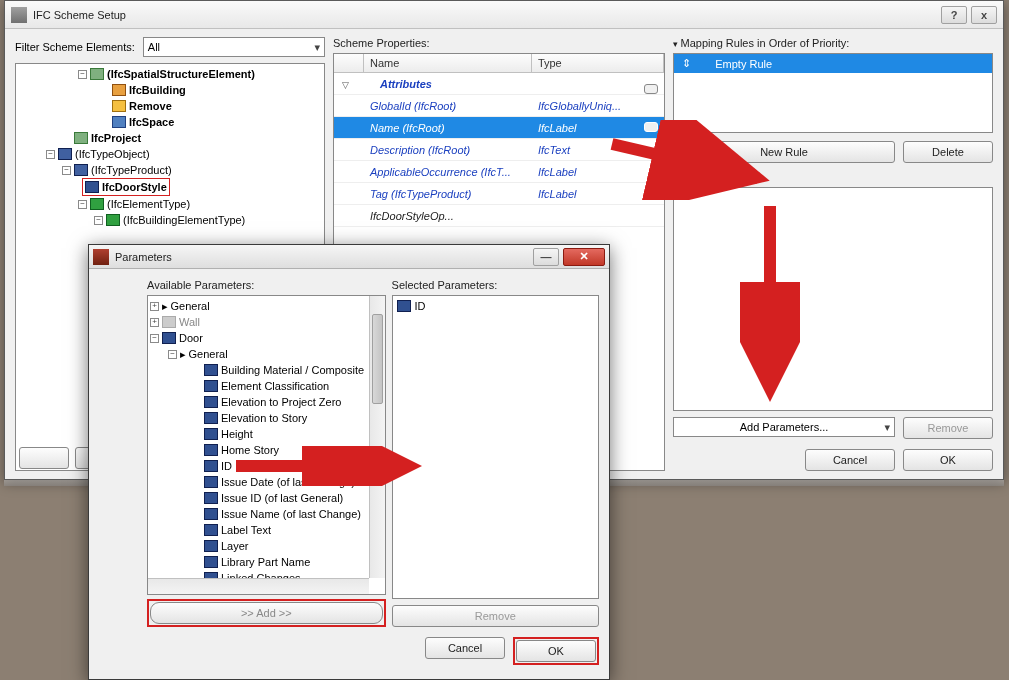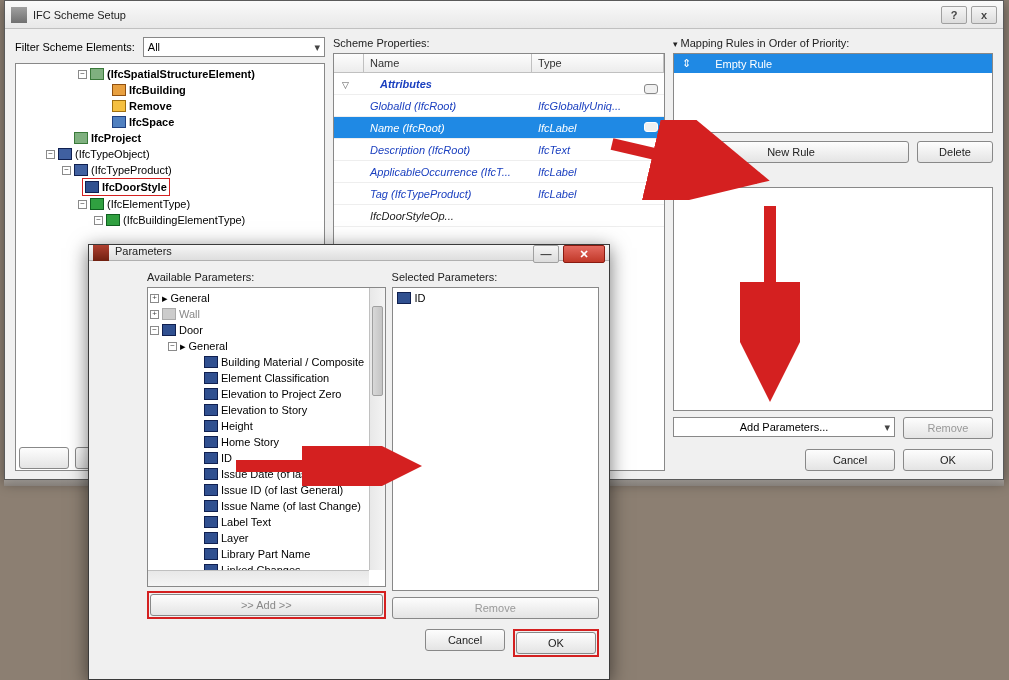--- a/index.html
+++ b/index.html
@@ -65,38 +65,38 @@
 .btn { height: 22px; padding: 0 12px; background: linear-gradient(#fdfdfd,#e4e4e4); border: 1px solid #888; border-radius: 3px; display: inline-flex; align-items: center; justify-content: center; cursor: pointer; color: #222; }
 .btn.wide { flex: 1; }
 .btn.dis { color: #999; }
 .rulecontent { flex: 1; border: 1px solid #888; background: #fff; min-height: 100px; }
 .addparam-row { display: flex; gap: 8px; margin-top: 6px; }
 
 .footer-btns { display: flex; gap: 8px; justify-content: flex-end; margin-top: 10px; }
 
 
 .param-dlg { position: absolute; left: 88px; top: 244px; width: 522px; height: 436px; background: #f0f0f0; border: 1px solid #3a3a3a; box-shadow: 0 4px 18px rgba(0,0,0,0.55); }
-.param-tb { height: 16px; background: linear-gradient(#f6f6f6,#dedede); border-bottom: 1px solid #b0b0b0; display: flex; padding: 0 4px; }
+.param-tb { height: 24px; background: linear-gradient(#f6f6f6,#dedede); border-bottom: 1px solid #b0b0b0; display: flex; align-items: center; padding: 0 4px; }
 .param-tb .ico { width: 16px; height: 16px; margin-right: 6px; background: linear-gradient(#b04030,#702010); }
 .param-tb .title { flex: 1; color: #222; }
 .xred { width: 42px; height: 18px; background: linear-gradient(#e46a60,#c13828); border: 1px solid #8a1a10; border-radius: 2px; color: #fff; display: flex; align-items: center; justify-content: center; font-weight: bold; margin-left: 4px; cursor: pointer; }
 .pdlg-body { padding: 10px; height: calc(100% - 28px); display: flex; flex-direction: column; }
 .cols { display: flex; gap: 6px; flex: 1; min-height: 0; padding-left: 48px; }
 .pcol { display: flex; flex-direction: column; }
 .pcol.left { flex: 1.15; }
 .pcol.right { flex: 1; }
 .listbox { flex: 1; border: 1px solid #888; background: #fff; overflow: hidden; position: relative; }
 .sb { position: absolute; right: 0; top: 0; bottom: 16px; width: 16px; background: linear-gradient(90deg,#e8e8e8,#f4f4f4); border-left: 1px solid #c0c0c0; }
 .sb-h { position: absolute; left: 0; right: 16px; bottom: 0; height: 16px; background: linear-gradient(#e8e8e8,#f4f4f4); border-top: 1px solid #c0c0c0; }
 .sb .thumb { position: absolute; left: 2px; right: 2px; top: 18px; height: 90px; background: linear-gradient(90deg,#d8d8d8,#c4c4c4); border: 1px solid #a0a0a0; border-radius: 2px; }
 .ptree { padding: 2px; line-height: 16px; }
 .pitem { display: flex; align-items: center; gap: 3px; white-space: nowrap; }
 .gray { color: #888; }
 .add-btn-hl { border: 2px solid #d42020; padding: 1px; margin-top: 4px; }
-.add-btn-hl .btn { width: 100%; color: #888; }
+.add-btn-hl .btn { width: 100%; color: #888; border-radius: 9px; }
 .sel-list { padding: 4px; }
 .sel-item { display: flex; align-items: center; gap: 4px; }
 .bot-btns { display: flex; gap: 8px; justify-content: flex-end; margin-top: 10px; }
 .ok-hl { border: 2px solid #d42020; padding: 1px; display: inline-block; }
 
 
 .arrow { position: absolute; pointer-events: none; }
 .arrow svg { display: block; }
 
 .bottom-edge { position: absolute; left: 4px; top: 480px; width: 1000px; height: 6px; background: linear-gradient(#c0c0c0,#909090); opacity: 0.5; }
@@ -230,21 +230,21 @@
     <div class="col-right">
       <div class="lbl"><span style="font-size:9px">▾</span> <span>Mapping Rules in Order of Priority:</span></div>
       <div class="ruleslist">
         <div class="rule-item">
             <span>⇕</span>
             <span>Empty Rule</span>
           </div>
       </div>
       <div class="btnrow">
         <div class="btn wide">New Rule</div>
-        <div class="btn" style="width:76px">Delete</div>
+        <div class="btn" style="width:90px">Delete</div>
       </div>
       <div class="lbl">Rule Content:</div>
       <div class="rulecontent"></div>
       <div class="addparam-row">
         <div class="dropdown" style="flex:1">
             <span style="margin:12px auto">Add Parameters...</span>
           </div>
         <div class="btn dis" style="width:90px">Remove</div>
       </div>
       <div class="footer-btns">

